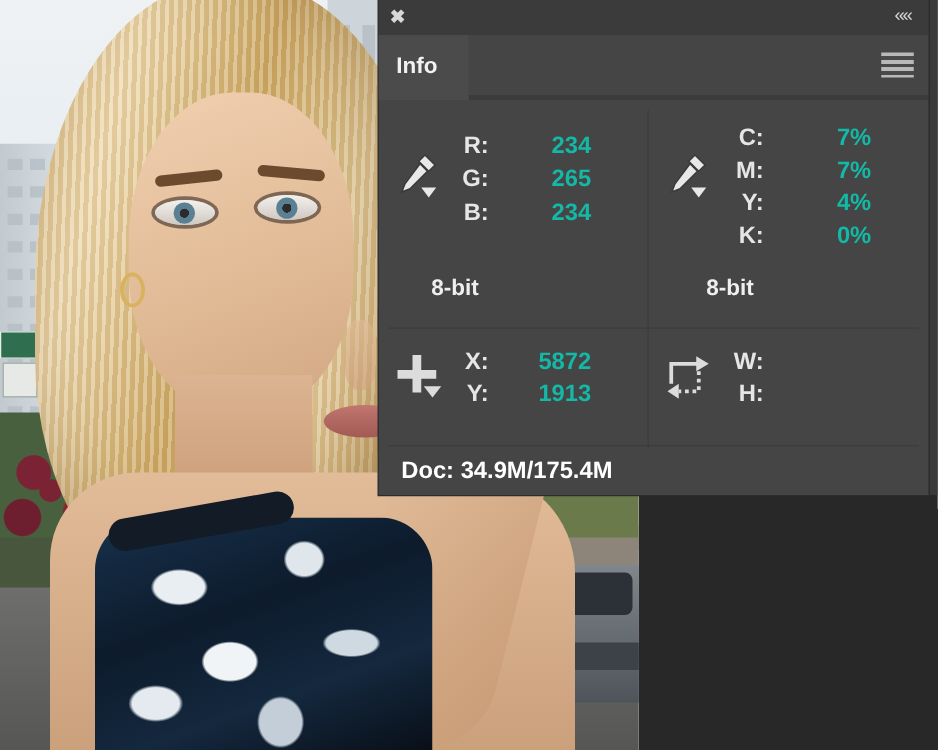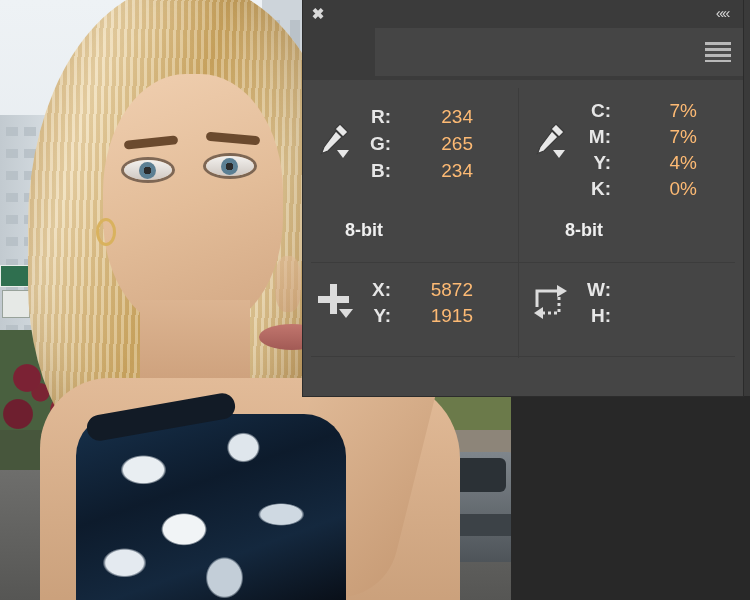--- a/index.html
+++ b/index.html
@@ -115,21 +115,21 @@
   .vdiv{position:absolute;left:215px;top:8px;width:1px;height:270px;background:#3c3c3c;}
   .hdiv{position:absolute;left:8px;top:182px;width:424px;height:1px;background:#3c3c3c;}
   .hdiv2{position:absolute;left:8px;top:276px;width:424px;height:1px;background:#3c3c3c;}
 
   .quad{position:absolute;}
   .q-tl{left:0;top:0;width:215px;height:182px;}
   .q-tr{left:216px;top:0;width:224px;height:182px;}
   .q-bl{left:0;top:183px;width:215px;height:93px;}
   .q-br{left:216px;top:183px;width:224px;height:93px;}
   .lab{position:absolute;font-size:19px;color:#e6e6e6;font-weight:bold;text-align:right;}
-  .val{position:absolute;font-size:19px;color:#fdba74;font-weight:normal;text-align:right;}
+  .val{position:absolute;font-size:19px;color:#14b8a6;font-weight:bold;text-align:right;}
   .bitdepth{position:absolute;font-size:18px;color:#efefef;font-weight:bold;}
 
   .ico{position:absolute;}
   .docline{position:absolute;left:0;top:362px;width:440px;height:34px;}
   .doctext{position:absolute;left:18px;top:4px;font-size:19px;color:#ffffff;font-weight:bold;}
 </style>
 </head>
 <body>
 
 <div class="stage">
@@ -219,20 +219,23 @@
 
   <div class="panel">
 
     <div class="titlebar">
       <div class="close-x">✖</div>
       <div class="collapse">««</div>
     </div>
 
     <div class="tabbar">
       <div class="tabbar-fill"></div>
+      <div class="tab">
+        <div class="tab-label">Info</div>
+      </div>
       <div class="hamburger"></div>
     </div>
 
     <div class="readouts">
       <div class="vdiv"></div>
       <div class="hdiv"></div>
       <div class="hdiv2"></div>
 
       <div class="quad q-tl">
         <svg class="ico" style="left:12px;top:40px" width="38" height="40" viewBox="0 0 38 40">
@@ -274,37 +277,40 @@
         <svg class="ico" style="left:12px;top:18px" width="40" height="40" viewBox="0 0 40 40">
           <g fill="#dcdcdc">
             <rect x="15" y="3" width="7" height="30"></rect>
             <rect x="3" y="15" width="31" height="7"></rect>
           </g>
           <path d="M24 28 l14 0 -7 9 z" fill="#dcdcdc"></path>
         </svg>
         <div class="lab" style="left:10px;top:16px;width:78px">X:</div>
         <div class="val" style="left:92px;top:16px;width:78px">5872</div>
         <div class="lab" style="left:10px;top:42px;width:78px">Y:</div>
-        <div class="val" style="left:92px;top:42px;width:78px">1915</div>
+        <div class="val" style="left:92px;top:42px;width:78px">1913</div>
       </div>
 
       <div class="quad q-br">
         <svg class="ico" style="left:10px;top:18px" width="42" height="42" viewBox="0 0 42 42">
           <g stroke="#dcdcdc" stroke-width="3" fill="none">
             <path d="M8 26 L8 10 L30 10"></path>
           </g>
           <path d="M28 4 l10 6 -10 6 z" fill="#dcdcdc"></path>
           <g stroke="#dcdcdc" stroke-width="3" fill="none" stroke-dasharray="3 3">
             <path d="M30 10 L30 32 L14 32"></path>
           </g>
           <path d="M14 26 l0 12 -9 -6 z" fill="#dcdcdc"></path>
         </svg>
         <div class="lab" style="left:10px;top:16px;width:82px">W:</div>
         <div class="val" style="left:96px;top:16px;width:82px"></div>
         <div class="lab" style="left:10px;top:42px;width:82px">H:</div>
         <div class="val" style="left:96px;top:42px;width:82px"></div>
       </div>
     </div>
 
+    <div class="docline">
+      <div class="doctext">Doc: 34.9M/175.4M</div>
+    </div>
   </div>
 
   <div class="panel-edge"></div>
 </div>
 
 </body></html>

